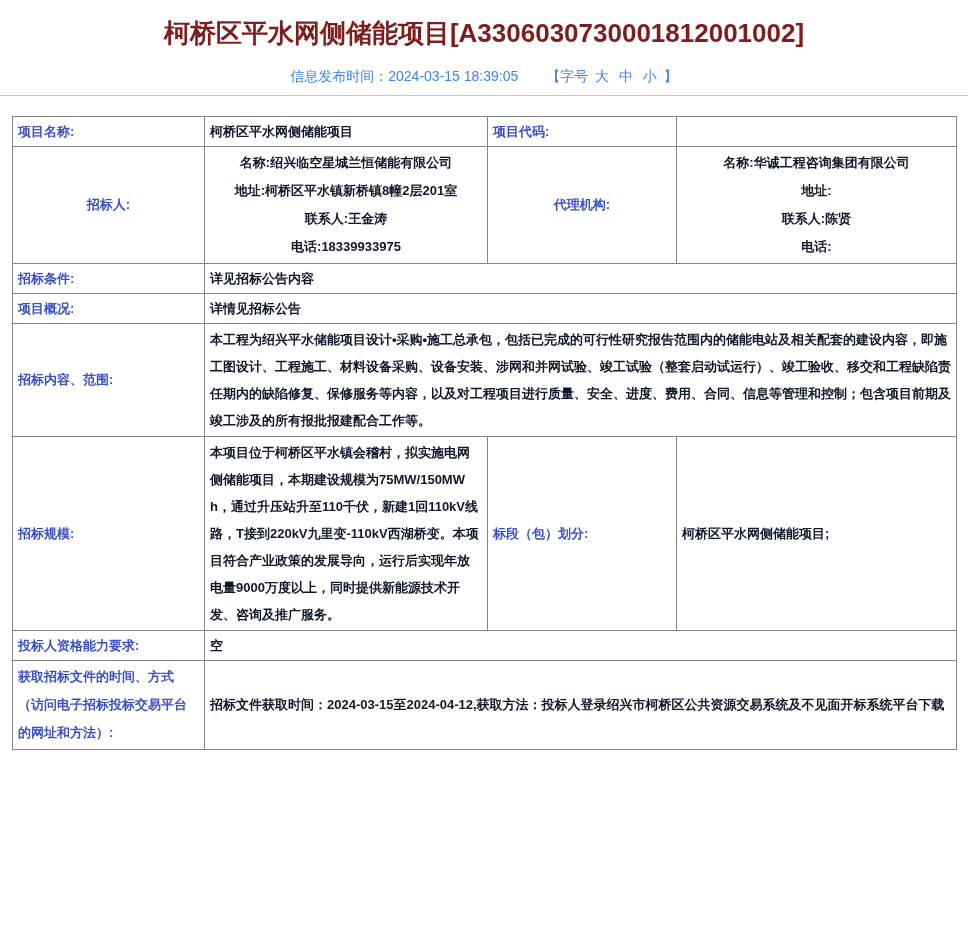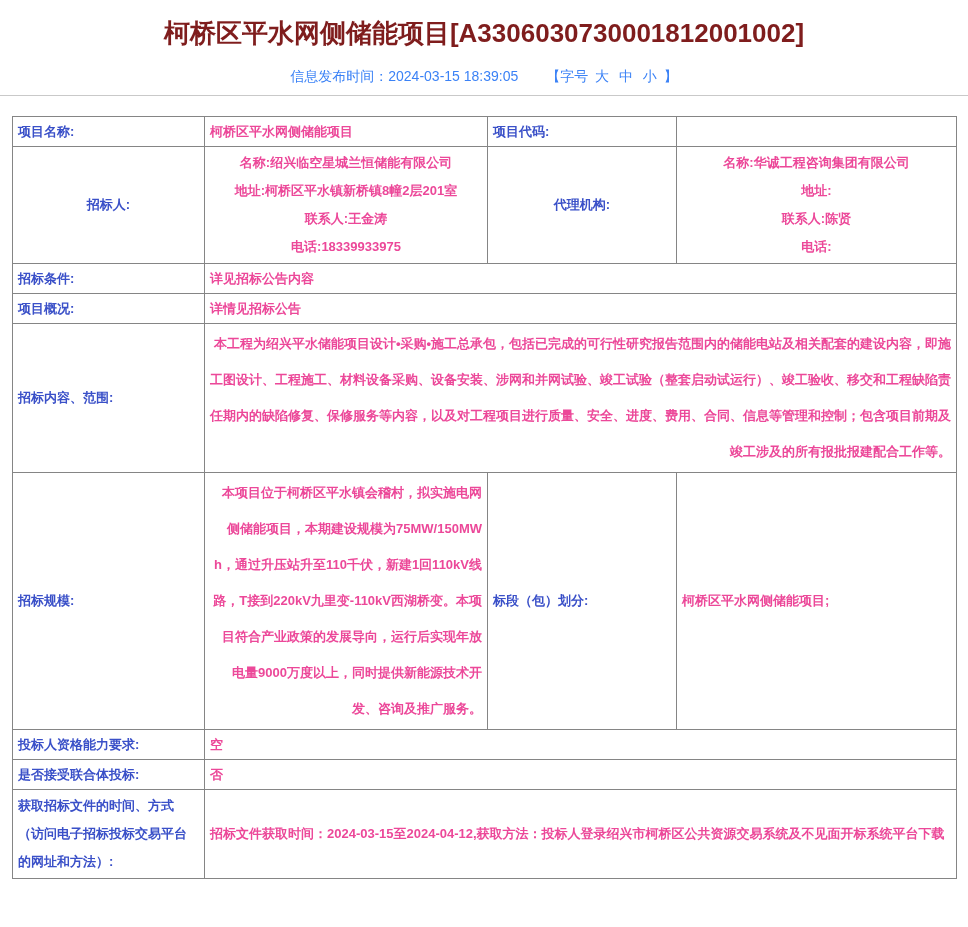--- a/index.html
+++ b/index.html
@@ -48,31 +48,31 @@
   .info-table td {
     border: 1px solid #858585;
     padding: 2px 5px;
     font-size: 13px;
     font-weight: bold;
     vertical-align: middle;
     word-break: break-all;
     overflow: hidden;
   }
   .lbl { color: #3a50c8; }
-  .val { color: #ec4899; }
+  .val { color: #0f172a; }
 
   
   tr.rh-s  td { height: 30px; }
   tr.rh-bidder td { height: 112px; text-align: center; }
   tr.rh-scope  td { height: 108px; }
   tr.rh-scale  td { height: 190px; }
   tr.rh-obtain td { height: 71px; }
 
   .lines p { margin: 0; line-height: 28px; }
-  .longtext { line-height: 36px; display: block; text-align: right; }
+  .longtext { line-height: 27px; display: block; }
   .lbl-multiline { line-height: 28px; display: block; }
 </style>
 </head>
 <body>
 
 <div class="page">
 
   <h1 class="page-title">柯桥区平水网侧储能项目[A3306030730001812001002]</h1>
 
   <div class="meta-line">
@@ -148,24 +148,20 @@
         <td class="val">柯桥区平水网侧储能项目;</td>
       </tr>
 
 
 
       <tr class="rh-s">
         <td class="lbl">投标人资格能力要求:</td>
         <td class="val" colspan="3">空</td>
       </tr>
 
-      <tr class="rh-s">
-        <td class="lbl">是否接受联合体投标:</td>
-        <td class="val" colspan="3">否</td>
-      </tr>
 
       <tr class="rh-obtain">
         <td class="lbl">
           <span class="lbl-multiline">获取招标文件的时间、方式（访问电子招标投标交易平台的网址和方法）:</span>
         </td>
         <td class="val" colspan="3">招标文件获取时间：2024-03-15至2024-04-12,获取方法：投标人登录绍兴市柯桥区公共资源交易系统及不见面开标系统平台下载</td>
       </tr>
 
 
 

